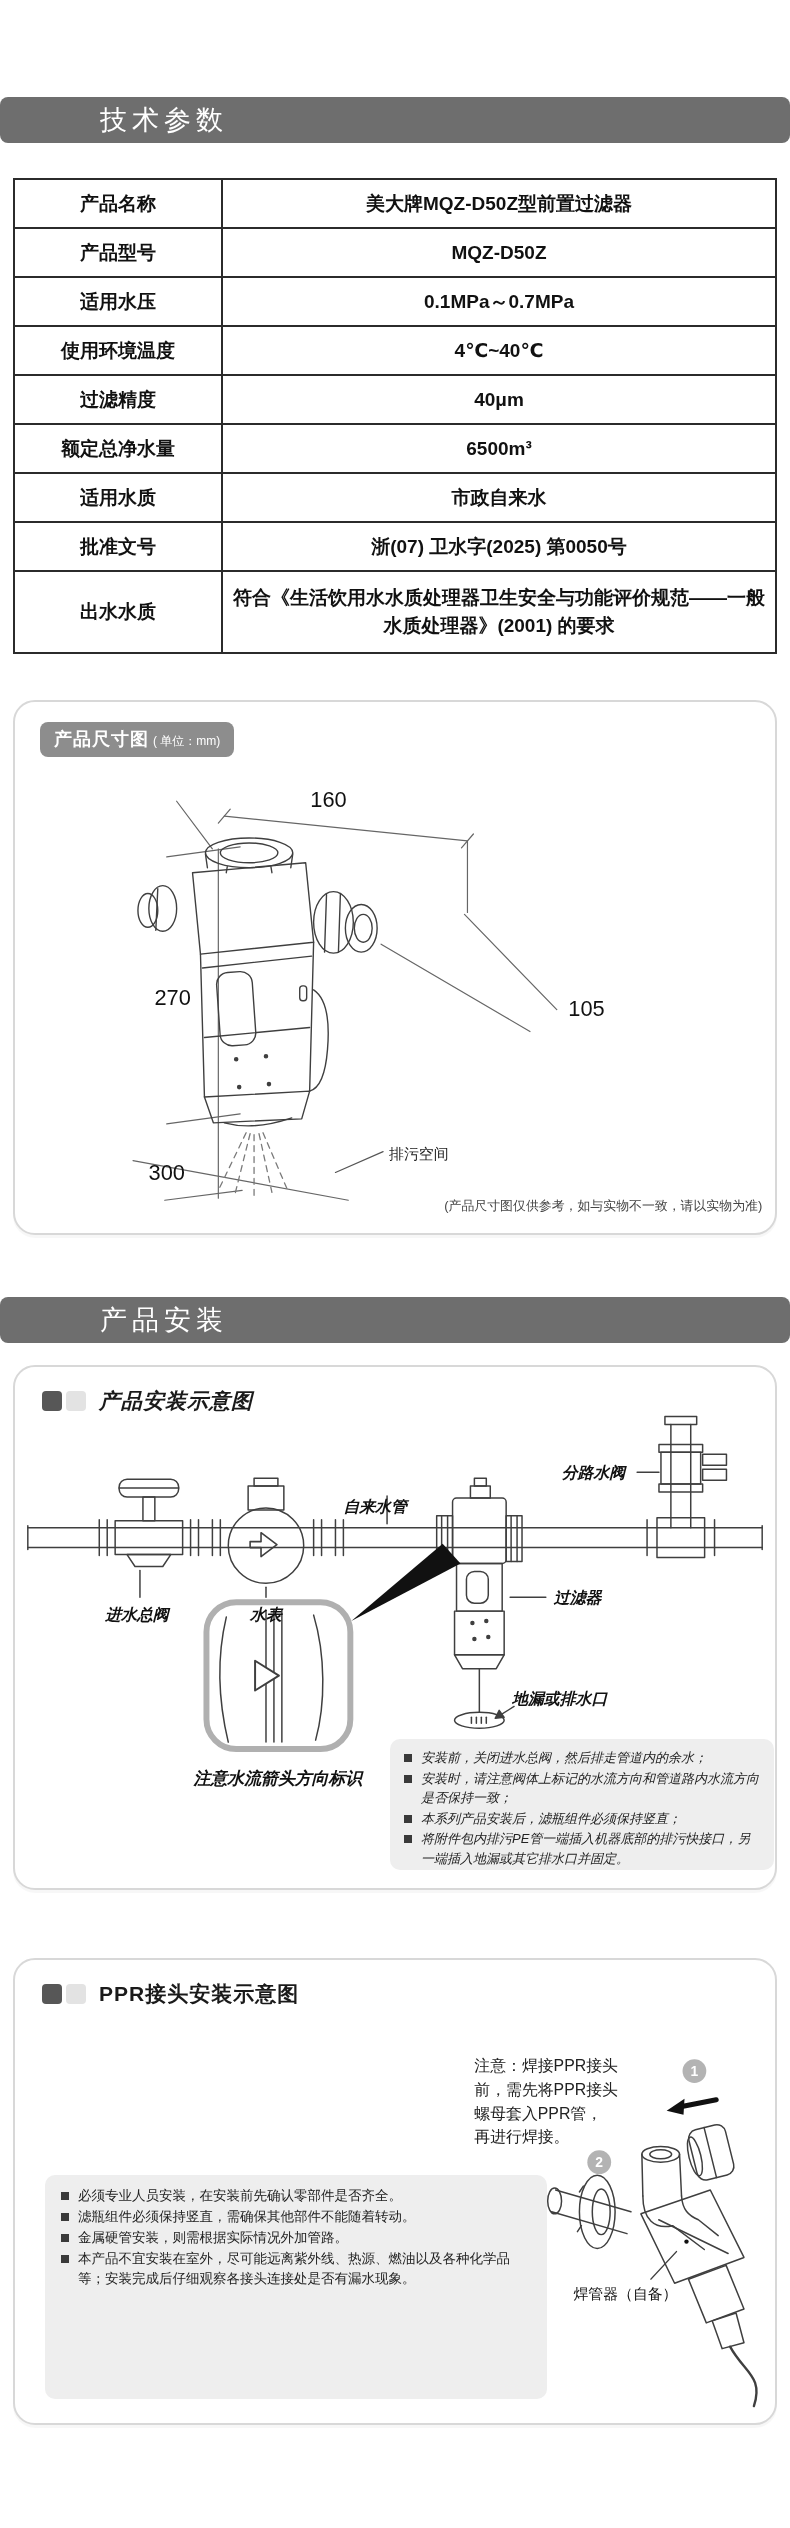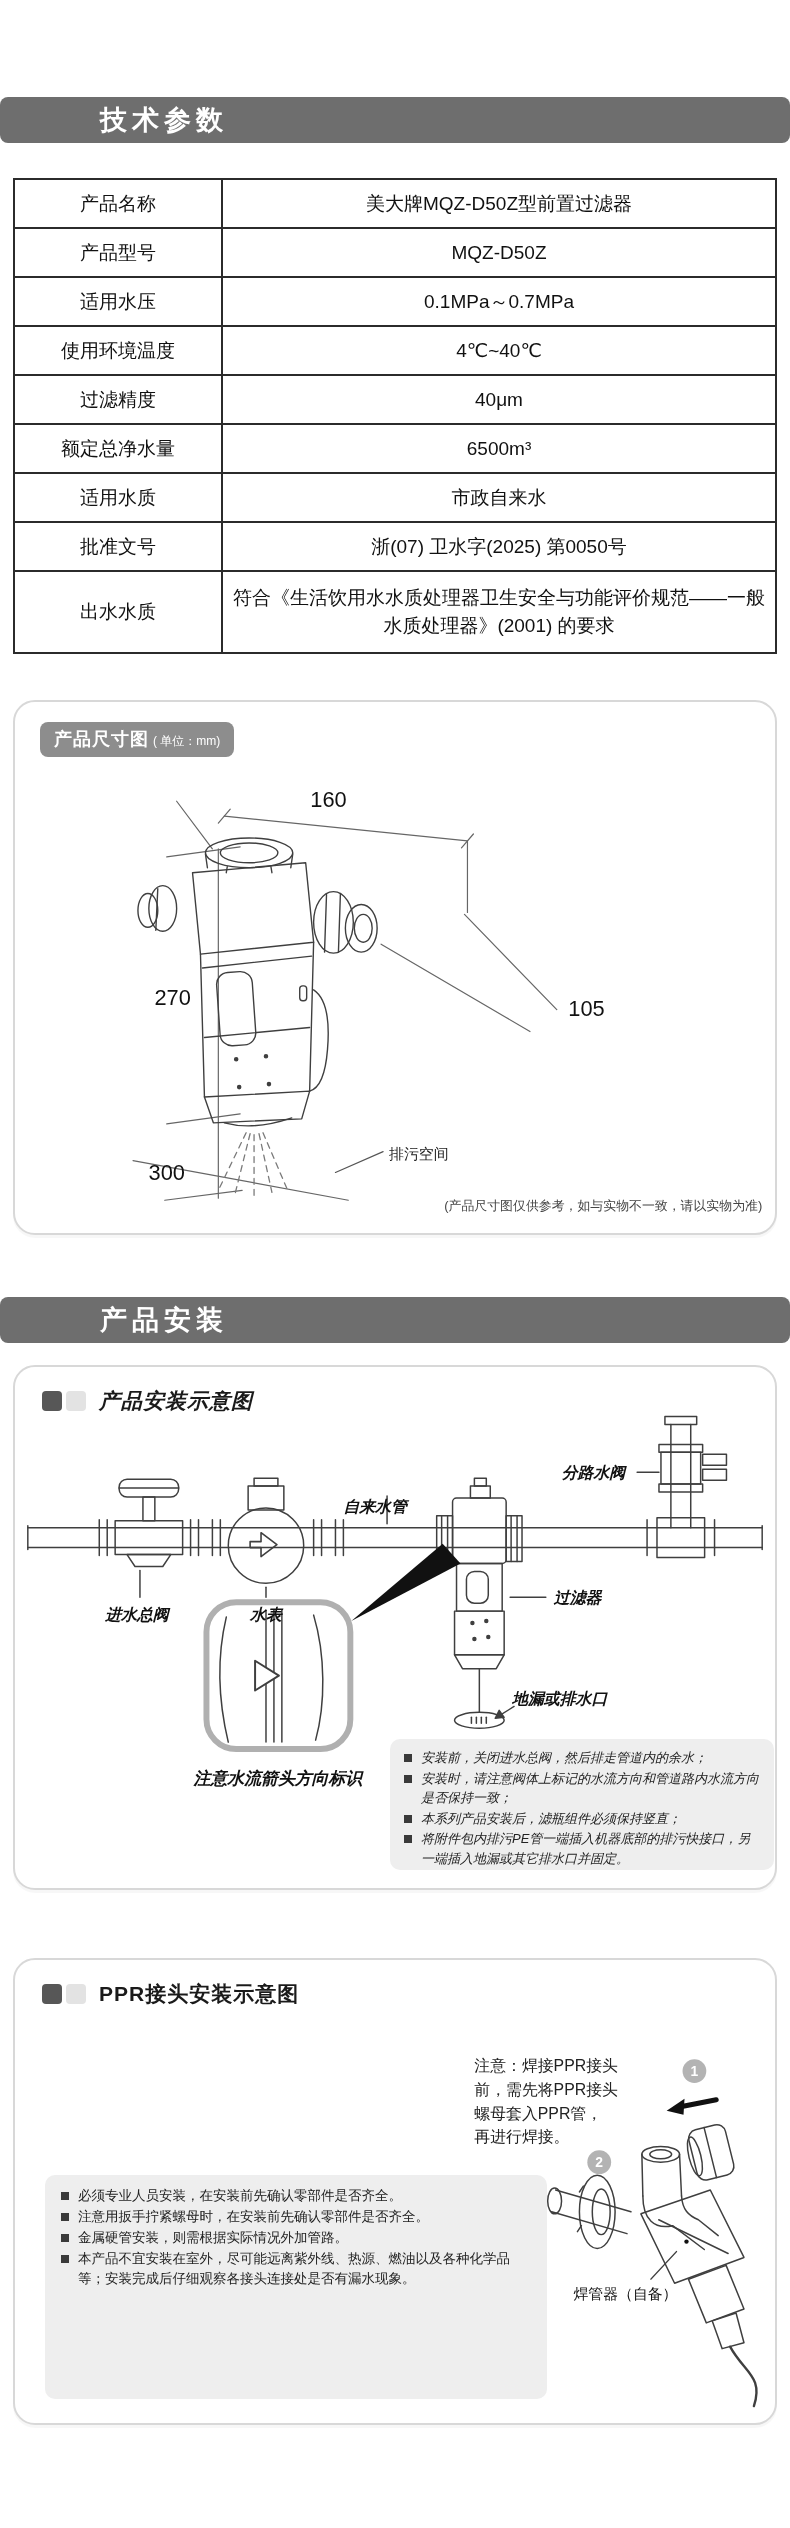--- a/index.html
+++ b/index.html
@@ -1,28 +1,28 @@
 <!DOCTYPE html>
 <html><head>
 <meta charset="utf-8">
 <style>
   html,body{margin:0;padding:0;background:#fff;}
   #page{position:relative;width:790px;height:2528px;background:#fff;overflow:hidden;
         font-family:"Liberation Sans","DejaVu Sans",sans-serif;color:#1a1a1a;}
   
   .section-bar{position:absolute;left:0;right:0;height:46px;background:#6e6e6e;
         border-radius:8px;color:#fff;font-size:27px;letter-spacing:5px;
-        line-height:46px;font-weight:700;padding-left:100px;box-sizing:border-box;}
+        line-height:46px;font-weight:400;padding-left:100px;box-sizing:border-box;}
   #bar-tech{top:97px;}
   #bar-install{top:1297px;}
   
   #spec-table-wrap{position:absolute;left:13px;top:178px;width:764px;}
   table.spec{border-collapse:collapse;width:764px;table-layout:fixed;}
   table.spec td{border:2px solid #2b2b2b;text-align:center;vertical-align:middle;
-        font-size:19px;color:#111;padding:2px 10px;height:43px;font-weight:400;}
+        font-size:19px;color:#111;padding:2px 10px;height:43px;font-weight:700;}
   table.spec td.lbl{width:186px;}
   table.spec tr.tall td{height:76px;line-height:1.45;}
   
   .card{position:absolute;left:13px;width:764px;background:#fff;border:2px solid #d8d8d8;
         border-radius:22px;box-sizing:border-box;box-shadow:0 3px 0 rgba(0,0,0,.03);}
   #card-dim{top:700px;height:535px;}
   #card-install{top:1365px;height:525px;font-style:italic;}
   #card-ppr{top:1958px;height:467px;}
   
   .badge{position:absolute;left:25px;top:20px;background:#8d8d8d;color:#fff;
@@ -362,20 +362,20 @@
 
       <text x="462" y="112" font-size="16" fill="#222">注意：焊接PPR接头</text>
       <text x="462" y="136" font-size="16" fill="#222">前，需先将PPR接头</text>
       <text x="462" y="160" font-size="16" fill="#222">螺母套入PPR管，</text>
       <text x="462" y="184" font-size="16" fill="#222">再进行焊接。</text>
       <text x="562" y="342" font-size="15" fill="#111">焊管器（自备）</text>
     </svg>
     <div class="notes-box" id="ppr-notes">
       <ul>
         <li>必须专业人员安装，在安装前先确认零部件是否齐全。</li>
-        <li>注意用扳手拧紧螺母时，在安装前先确认零部件是否齐全。</li>
+        <li>滤瓶组件必须保持竖直，需确保其他部件不能随着转动。</li>
         <li>金属硬管安装，则需根据实际情况外加管路。</li>
         <li>本产品不宜安装在室外，尽可能远离紫外线、热源、燃油以及各种化学品等；安装完成后仔细观察各接头连接处是否有漏水现象。</li>
       </ul>
     </div>
   </div>
 
 </div>
 
 </body></html>

